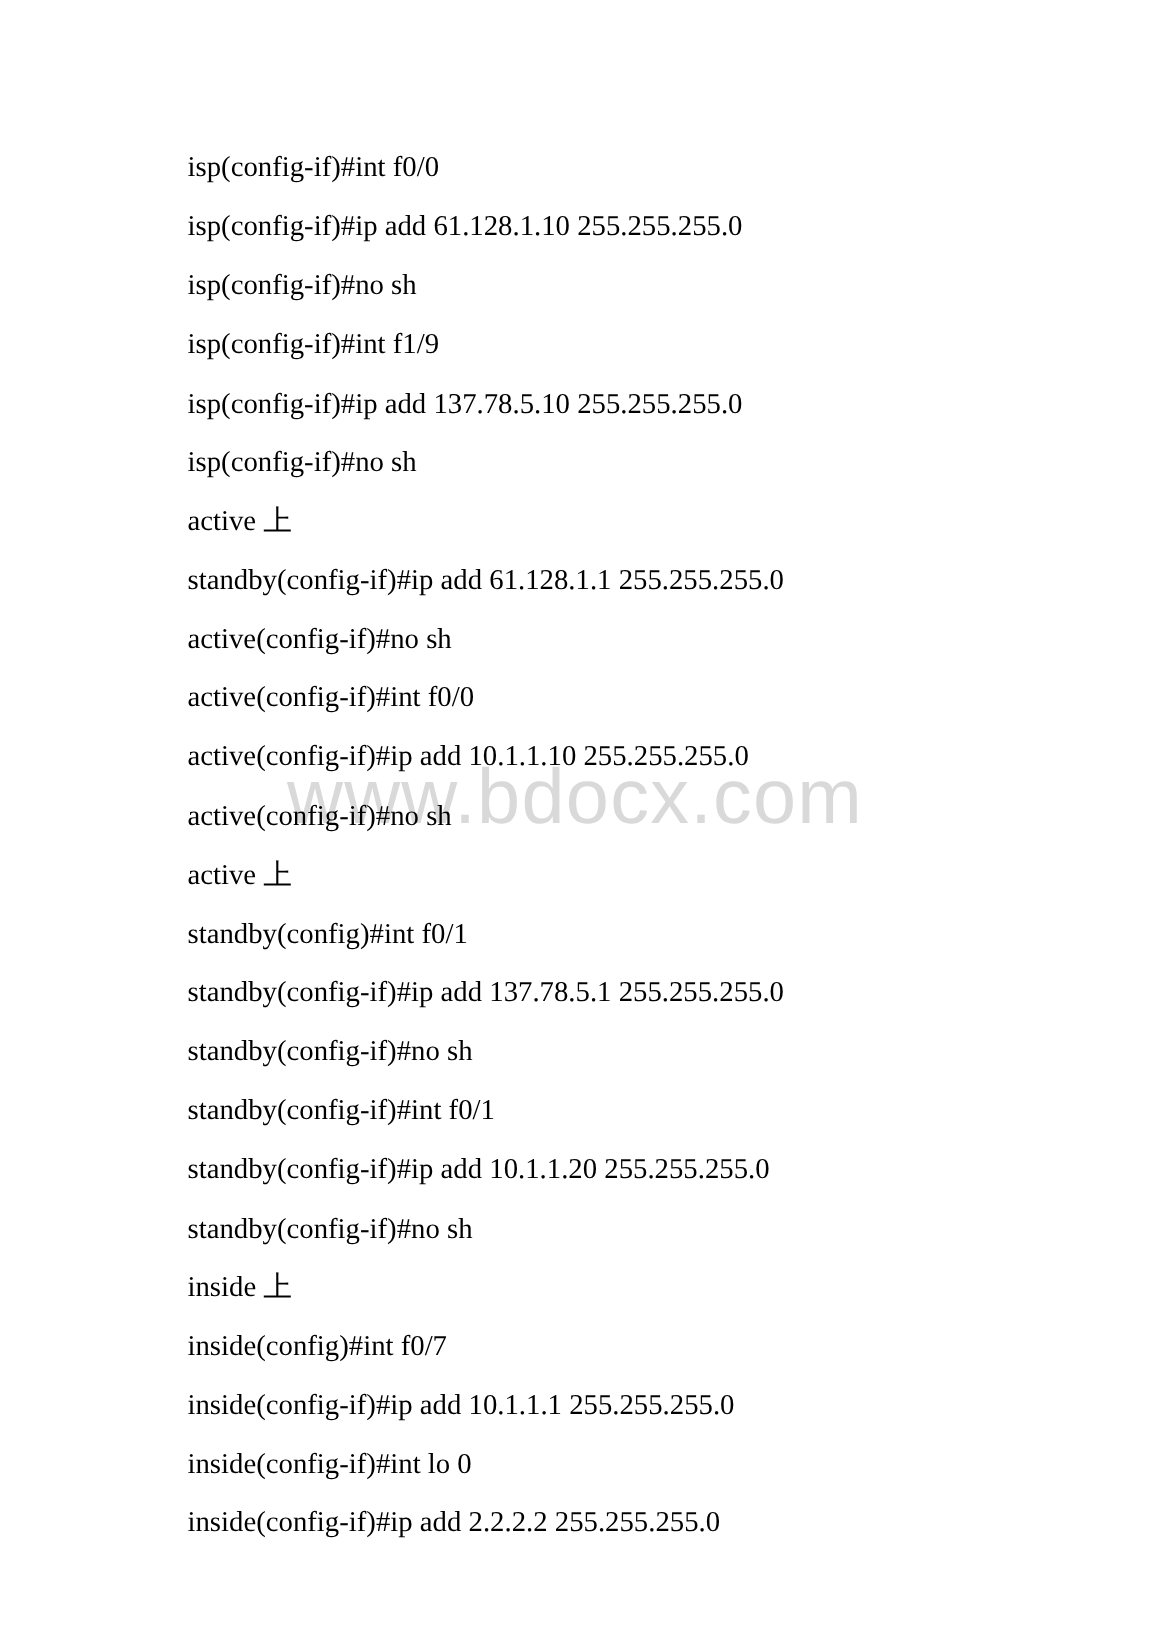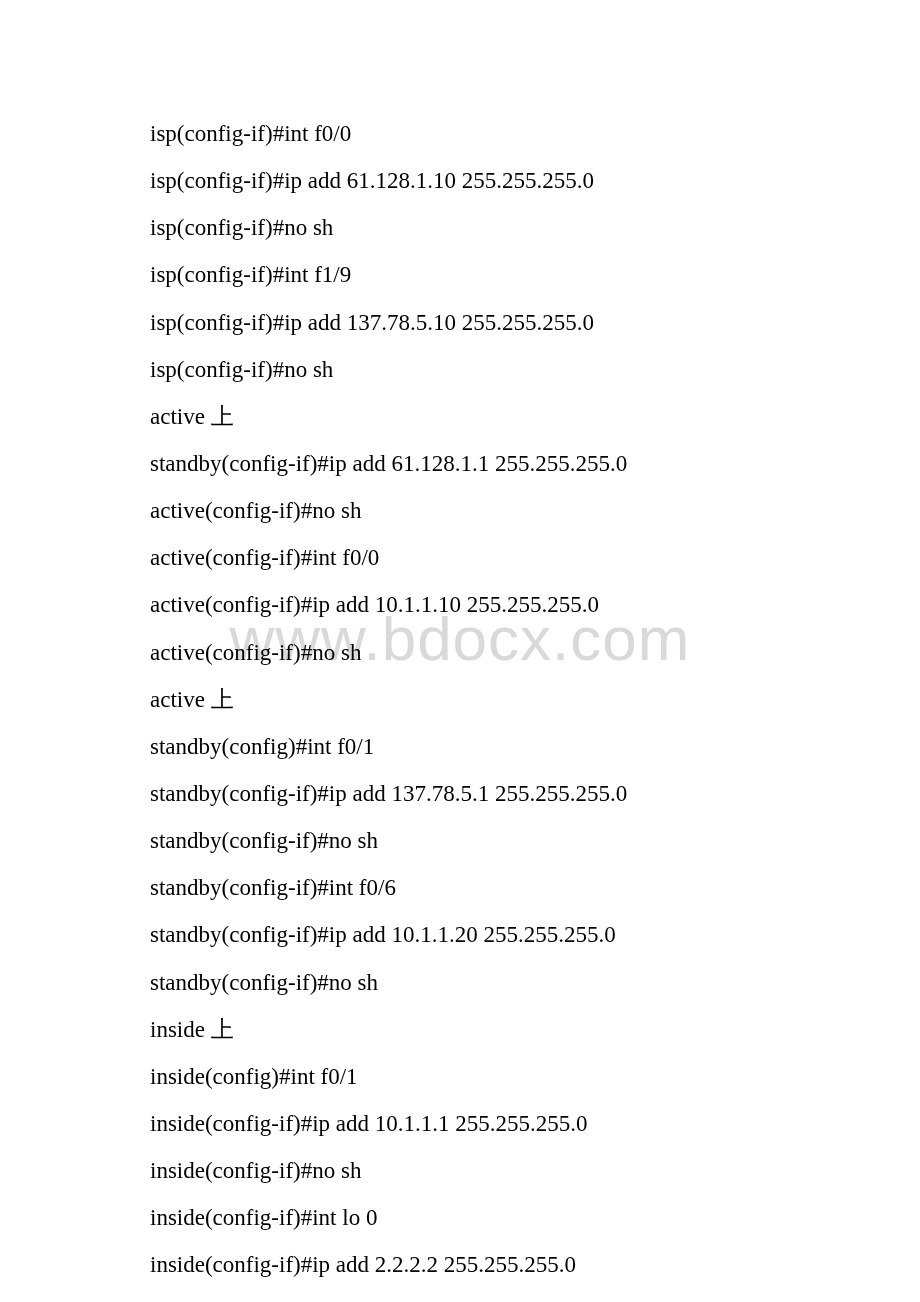--- a/index.html
+++ b/index.html
@@ -54,22 +54,21 @@
   <div class="line">active 上</div>
   <div class="line">standby(config-if)#ip add 61.128.1.1 255.255.255.0</div>
   <div class="line">active(config-if)#no sh</div>
   <div class="line">active(config-if)#int f0/0</div>
   <div class="line">active(config-if)#ip add 10.1.1.10 255.255.255.0</div>
   <div class="line">active(config-if)#no sh</div>
   <div class="line">active 上</div>
   <div class="line">standby(config)#int f0/1</div>
   <div class="line">standby(config-if)#ip add 137.78.5.1 255.255.255.0</div>
   <div class="line">standby(config-if)#no sh</div>
-  <div class="line">standby(config-if)#int f0/6</div>
+  <div class="line">standby(config-if)#int f0/1</div>
   <div class="line">standby(config-if)#ip add 10.1.1.20 255.255.255.0</div>
   <div class="line">standby(config-if)#no sh</div>
   <div class="line">inside 上</div>
-  <div class="line">inside(config)#int f0/1</div>
+  <div class="line">inside(config)#int f0/7</div>
   <div class="line">inside(config-if)#ip add 10.1.1.1 255.255.255.0</div>
-  <div class="line">inside(config-if)#no sh</div>
   <div class="line">inside(config-if)#int lo 0</div>
   <div class="line">inside(config-if)#ip add 2.2.2.2 255.255.255.0</div>
 </div>
 
 </body></html>

